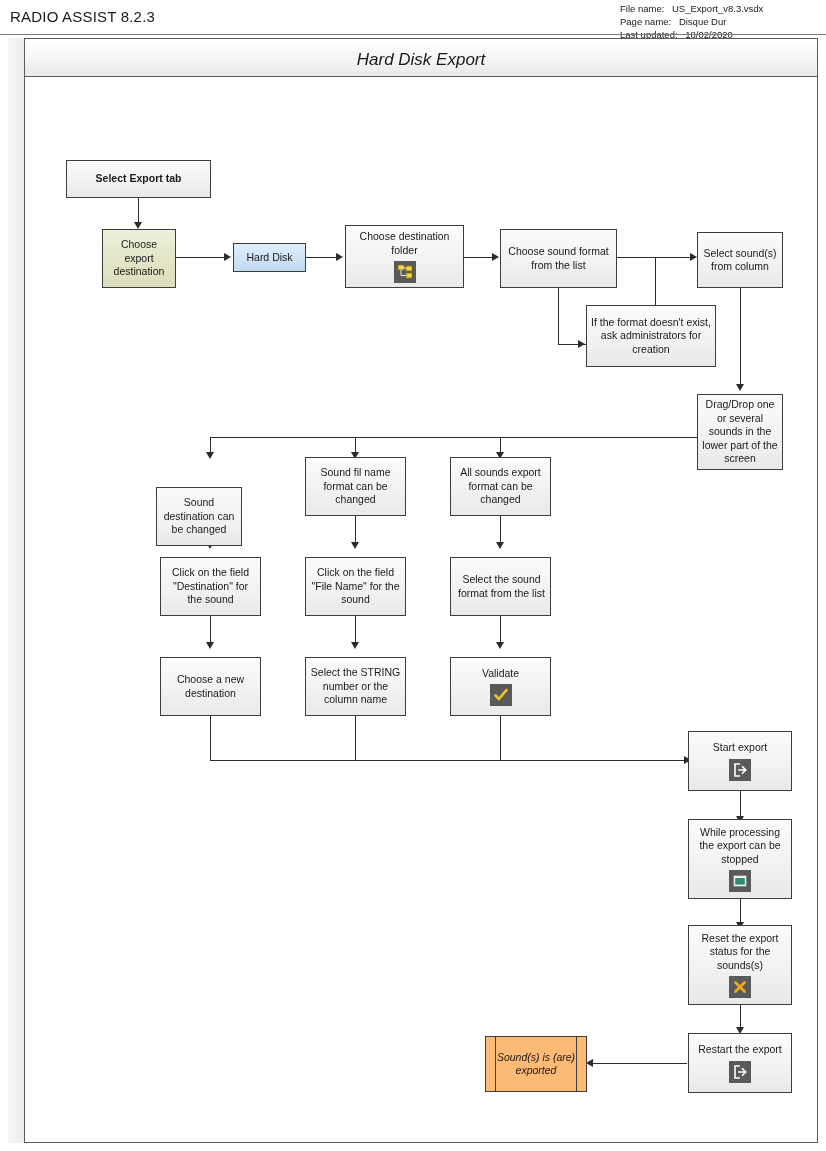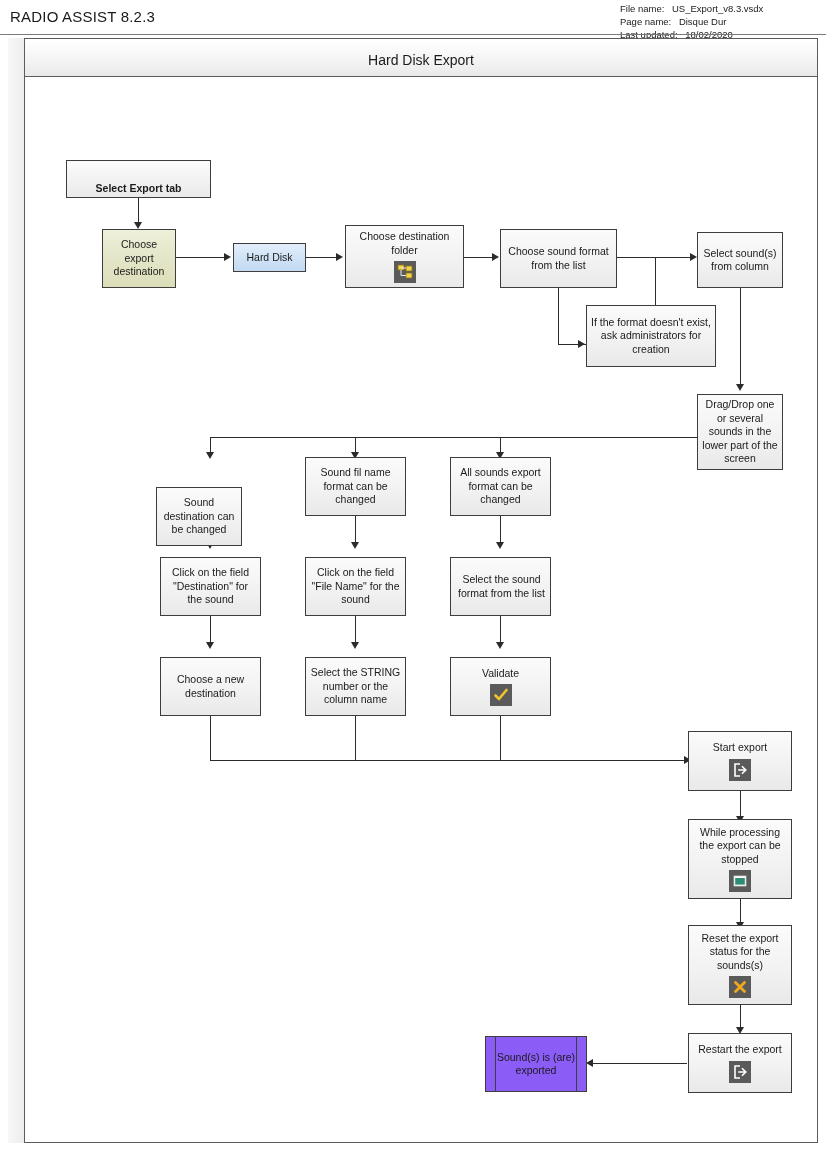--- a/index.html
+++ b/index.html
@@ -30,37 +30,37 @@
     position:absolute;left:8px;top:38px;width:17px;height:1105px;
     border-right:1px solid #5c5c5c;box-sizing:border-box;
     background:linear-gradient(to right,#f7f7f7,#ededed);
   }
   .title-bar{
     position:absolute;left:25px;top:44px;width:792px;height:33px;
     background:linear-gradient(to bottom,#fdfdfd 0%,#f2f2f2 60%,#e9e9e9 100%);
     border-bottom:1px solid #5c5c5c;box-sizing:border-box;
     display:flex;align-items:center;justify-content:center;
   }
-  .title-bar span{font-size:14px;color:#1a1a1a;}
+  .title-bar span{font-size:17px;color:#1a1a1a;font-style:italic;}
 
   
   .node{
     position:absolute;box-sizing:border-box;border:1px solid #3d3d3d;
     display:flex;flex-direction:column;align-items:center;justify-content:center;
     font-size:10.5px;line-height:13.5px;text-align:center;color:#1a1a1a;
     background:linear-gradient(to bottom,#fbfbfb 0%,#f2f2f2 55%,#e9e9e9 100%);
     padding:2px 4px;
   }
-  .node.bold{font-weight:bold;justify-content:flex-end;}
+  .node.bold{font-weight:bold;}
   .node.olive{background:linear-gradient(to bottom,#eef0da 0%,#e3e5c6 55%,#dcdeba 100%);}
   .node.blue{background:linear-gradient(to bottom,#e2eefb 0%,#cfe2f6 55%,#c3daf2 100%);}
   .node .lbl{display:block;}
 
   
-  .node.predef{background:#8b5cf6;}
+  .node.predef{background:#fdba74;font-style:italic;}
   .node.predef:before,.node.predef:after{
     content:"";position:absolute;top:0;bottom:0;width:1px;background:#3d3d3d;
   }
   .node.predef:before{left:9px;}
   .node.predef:after{right:9px;}
 
   
   .ico{
     width:22px;height:22px;margin-top:4px;background:#5a5a5a;
     display:flex;align-items:center;justify-content:center;position:relative;

